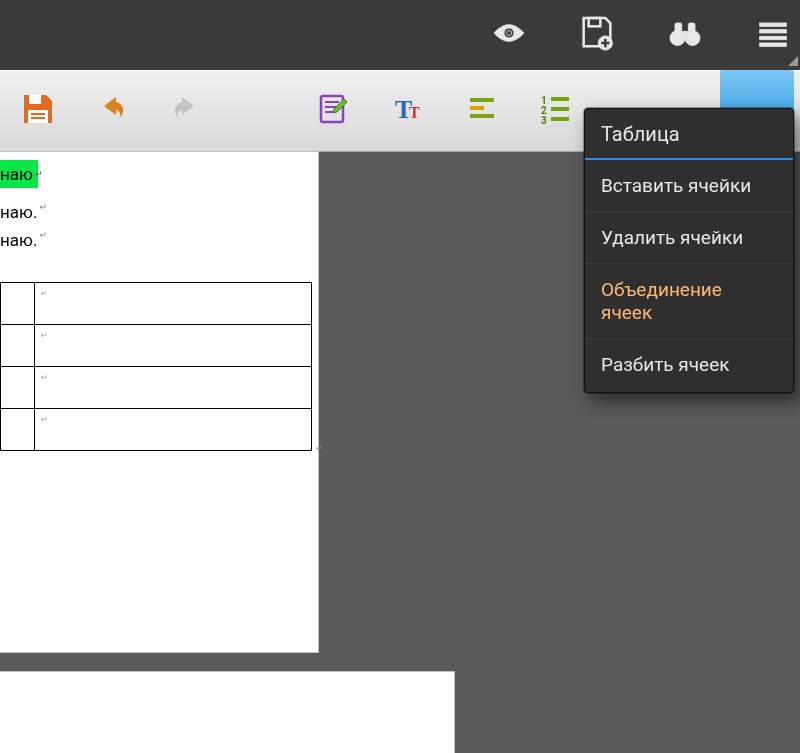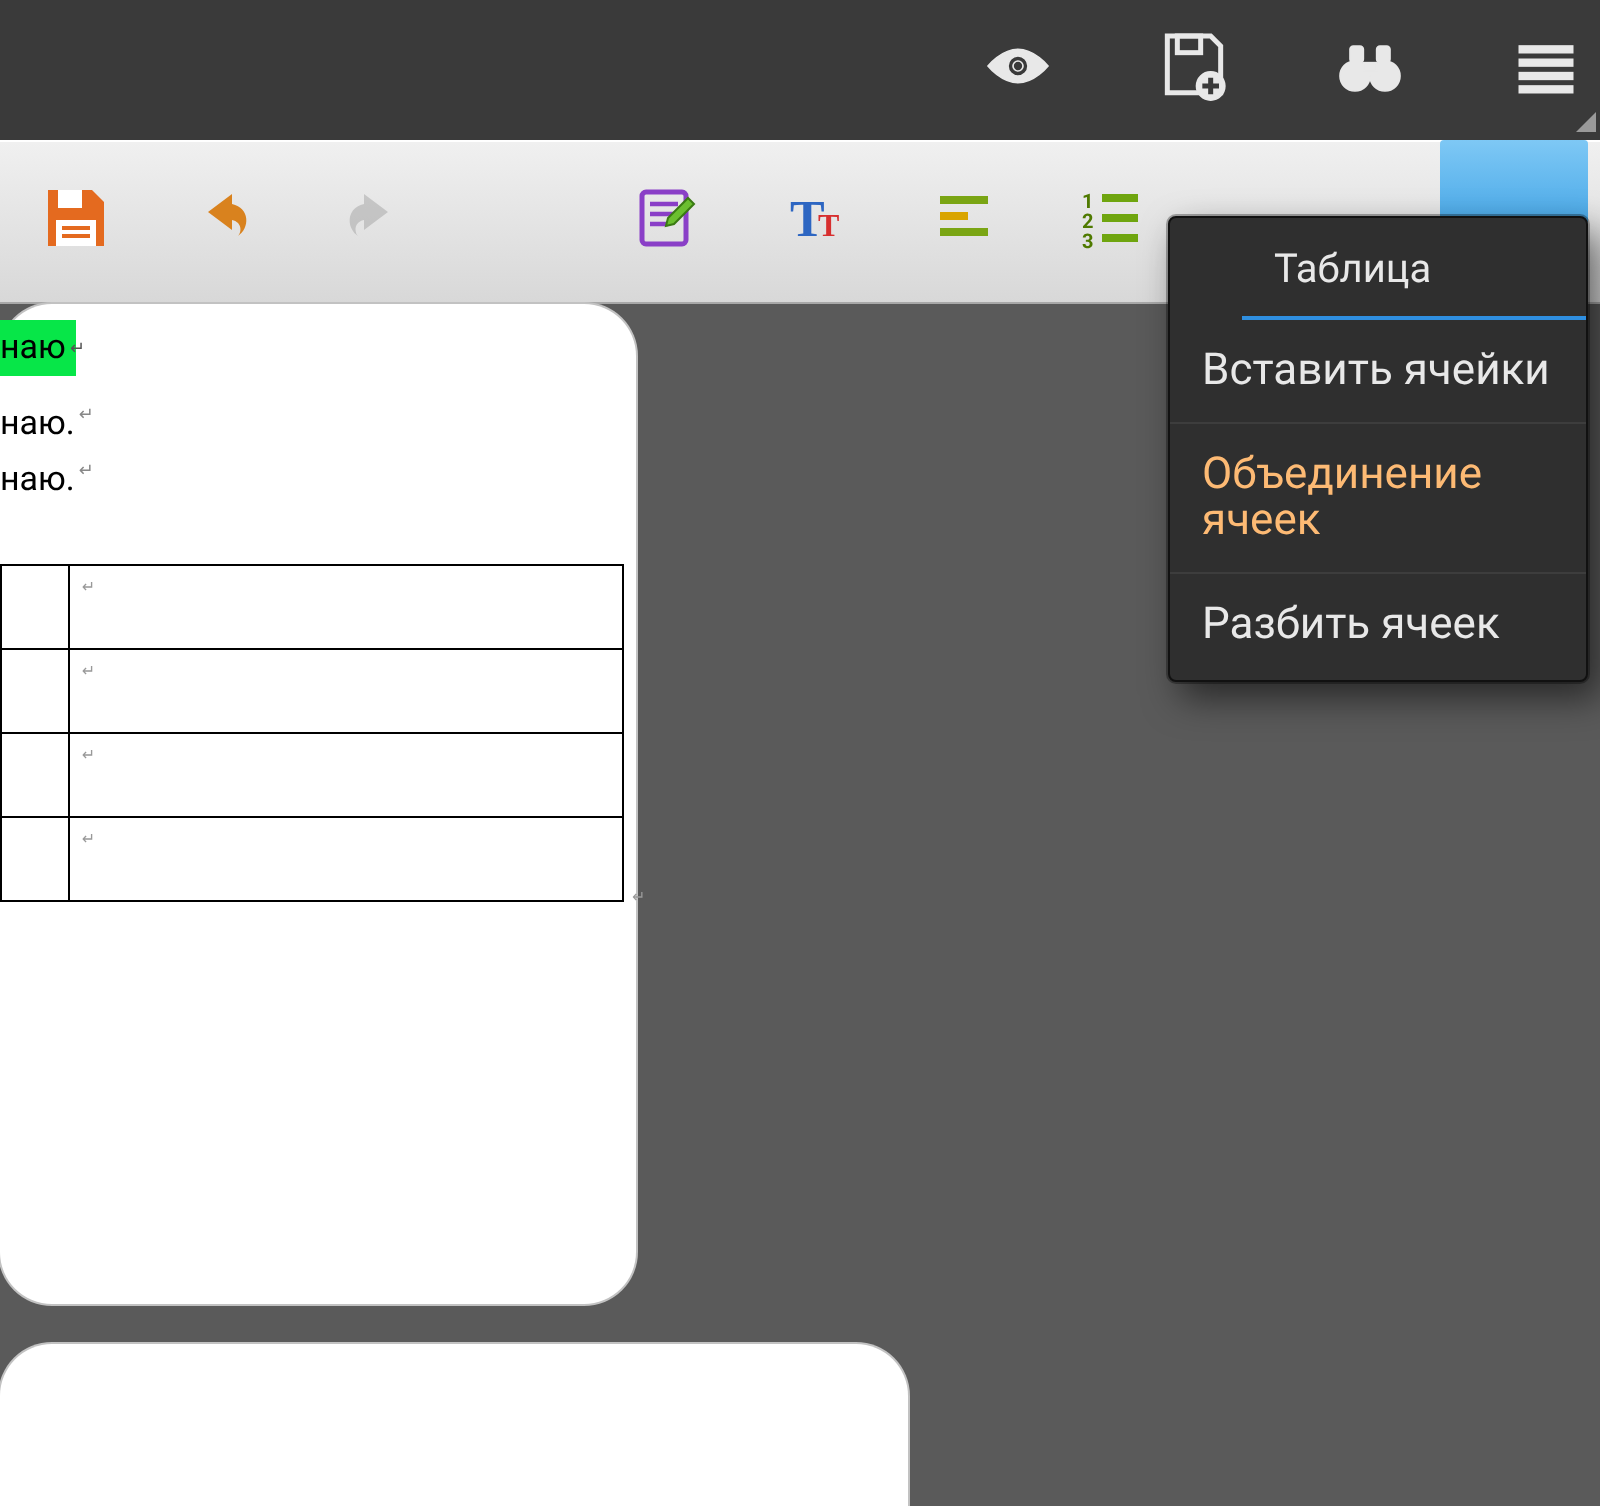--- a/index.html
+++ b/index.html
@@ -46,37 +46,36 @@
   
   .menu {
     position:absolute; top:108px; right:6px; width:210px;
     background:#2f2f2f; color:#e8e8e8;
     border:1px solid #111; border-radius:4px;
     box-shadow: 6px 8px 18px rgba(0,0,0,.55), 0 0 0 1px rgba(0,0,0,.3);
     z-index:20;
     padding-top:4px; padding-bottom:2px;
   }
   .menu .mi {
-    padding: 14px 16px 14px 16px; font-size:22px; line-height:23px;
+    padding: 14px 16px 14px 16px; font-size:19px; line-height:23px;
     border-bottom:1px solid #3d3d3d;
     cursor:pointer;
   }
   .menu .mi:last-child { border-bottom:none; }
-  .menu .mi.title-row { padding-top:10px; padding-bottom:12px; border-bottom:2px solid #2f8fe0; font-size:20px;margin-left:36px;}
+  .menu .mi.title-row { padding-top:10px; padding-bottom:12px; border-bottom:2px solid #2f8fe0; font-size:20px;}
   .menu .mi.disabled { color:#fdba74; cursor:default;}
 
   
   .canvas-area {
     position:absolute; left:0; top:152px; width:456px; height:601px;
     background:#5a5a5a;
   }
   .page {
     position:absolute; background:#fff;
     box-shadow: 0 0 0 1px #c2c2c2;
-    border-radius: 26px;
   }
   .page1 { left:0; top:0; width:318px; height:500px; }
   .page2 { left:0; top:520px; width:454px; height:200px; }
 
   .hl {
     position:absolute; left:0; top:8px; width:38px; height:28px;
     background:#07e648; color:#000;
     font-size:17px; display:flex; align-items:center; padding-left:0;
   }
   .line {
@@ -216,20 +215,21 @@
             <rect x="12" y="25" width="18" height="4" fill="#6fa50f"></rect>
           </svg>
       </span>
     </div>
   </div>
 </div>
 
 <div class="menu">
   <div class="mi title-row">Таблица</div>
   <div class="mi">Вставить ячейки</div>
+  <div class="mi">Удалить ячейки</div>
   <div class="mi disabled">Объединение ячеек</div>
   <div class="mi">Разбить ячеек</div>
 </div>
 
 <div class="canvas-area">
   <div class="page page1">
     <div class="hl">
       <span>наю</span>
         <span class="dotmark">↵</span>
     </div>

